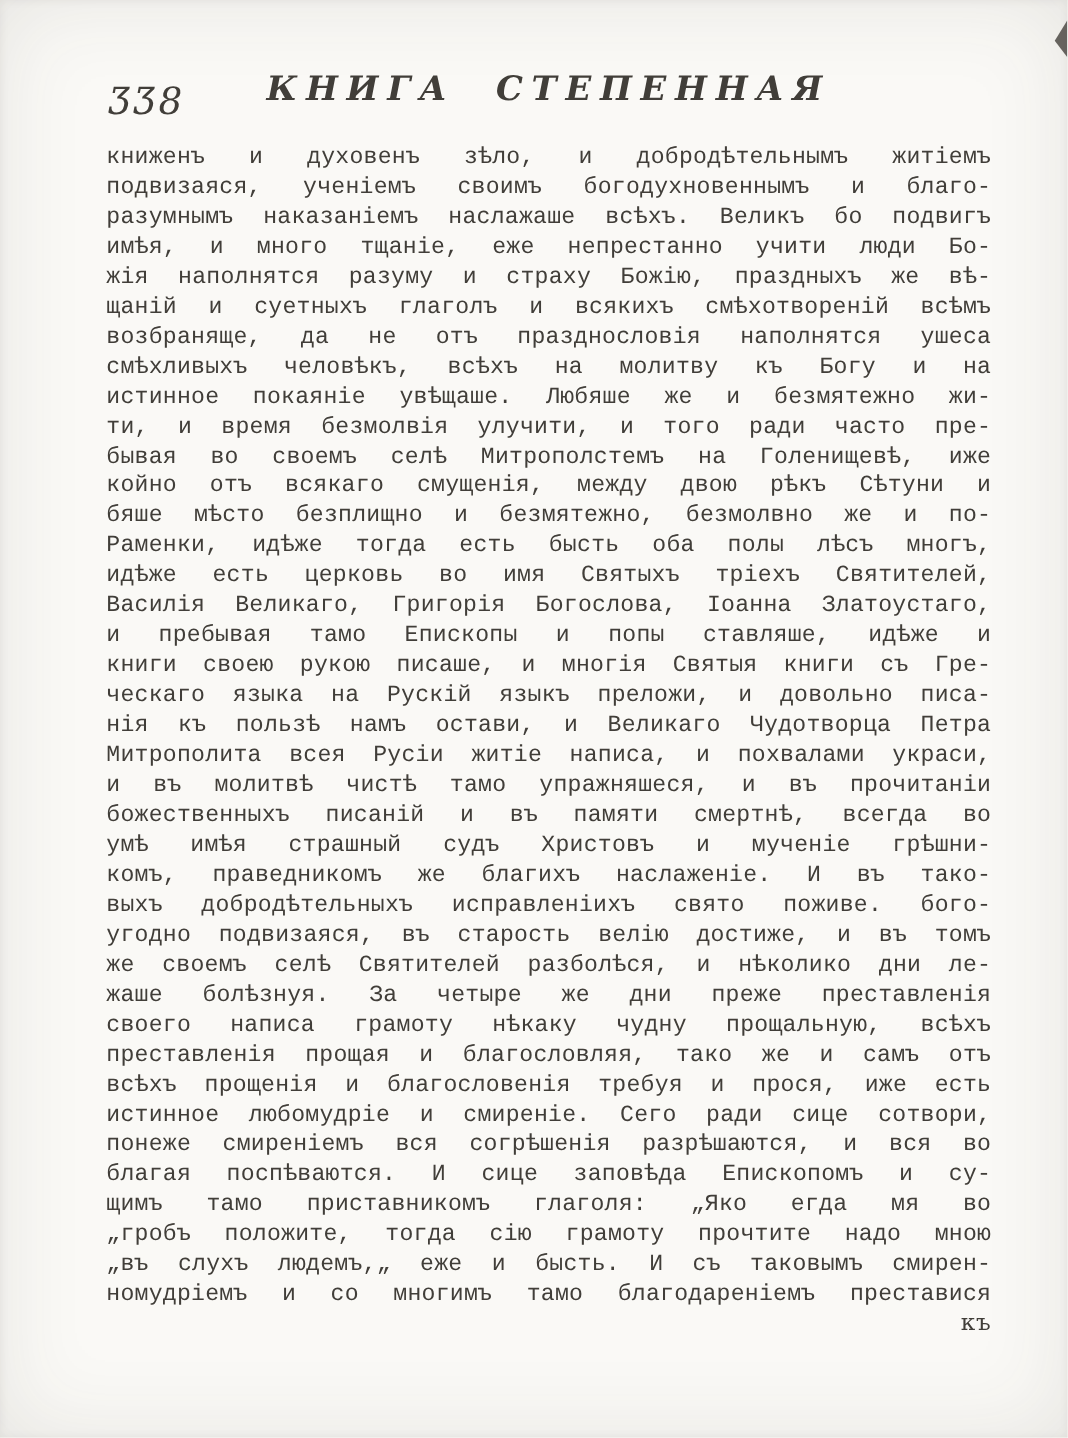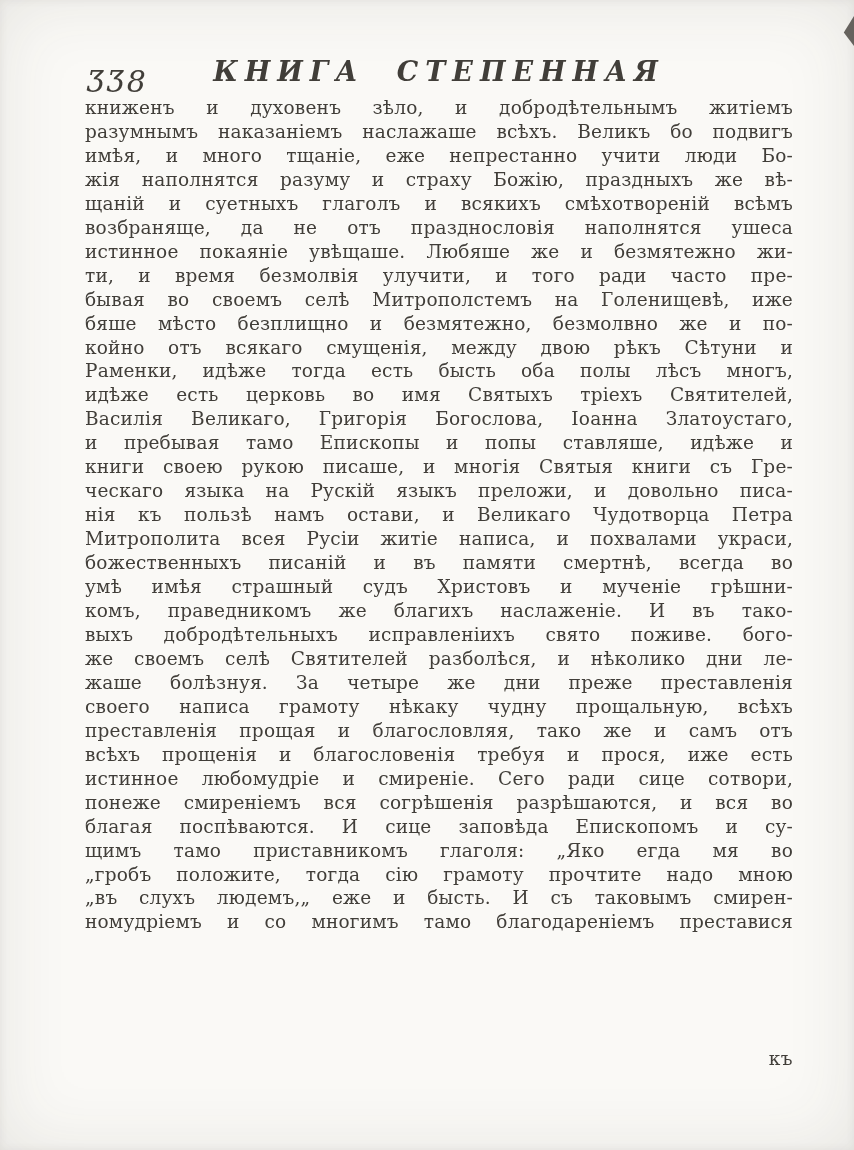--- a/index.html
+++ b/index.html
@@ -46,21 +46,21 @@
     font-style:italic;
     font-weight:bold;
     font-size:27px;
     letter-spacing:7px;
     word-spacing:16px;
     white-space:nowrap;
     color:var(--ink);
   }
   .text-block{
     position:absolute;
-    top:96px;left:85px;width:708px;
+    top:114px;left:85px;width:708px;font-family:Liberation Mono, monospace;
   }
   .line{
     font-size:18.5px;
     line-height:23.95px;
     letter-spacing:0.2px;
     text-align:justify;
     text-align-last:justify;
     white-space:normal;
   }
   .catchword-row{
@@ -83,42 +83,46 @@
   <div class="corner-artifact"></div>
 
   <header class="page-header">
     <span class="page-number">ƷƷ8</span>
     <h1 class="book-title">КНИГА СТЕПЕННАЯ</h1>
   </header>
 
   <main class="text-block">
 
   <div class="line">книженъ и духовенъ зѣло, и добродѣтельнымъ житіемъ</div>
+      <div class="line">подвизаяся, ученіемъ своимъ богодухновеннымъ и благо-</div>
       <div class="line">разумнымъ наказаніемъ наслажаше всѣхъ. Великъ бо подвигъ</div>
       <div class="line">имѣя, и много тщаніе, еже непрестанно учити люди Бо-</div>
       <div class="line">жія наполнятся разуму и страху Божію, праздныхъ же вѣ-</div>
       <div class="line">щаній и суетныхъ глаголъ и всякихъ смѣхотвореній всѣмъ</div>
       <div class="line">возбраняще, да не отъ празднословія наполнятся ушеса</div>
+      <div class="line">смѣхливыхъ человѣкъ, всѣхъ на молитву къ Богу и на</div>
       <div class="line">истинное покаяніе увѣщаше. Любяше же и безмятежно жи-</div>
       <div class="line">ти, и время безмолвія улучити, и того ради часто пре-</div>
       <div class="line">бывая во своемъ селѣ Митрополстемъ на Голенищевѣ, иже</div>
+      <div class="line">койно отъ всякаго смущенія, между двою рѣкъ Сѣтуни и</div>
       <div class="line">бяше мѣсто безплищно и безмятежно, безмолвно же и по-</div>
-      <div class="line">койно отъ всякаго смущенія, между двою рѣкъ Сѣтуни и</div>
       <div class="line">Раменки, идѣже тогда есть бысть оба полы лѣсъ многъ,</div>
       <div class="line">идѣже есть церковь во имя Святыхъ тріехъ Святителей,</div>
       <div class="line">Василія Великаго, Григорія Богослова, Іоанна Златоустаго,</div>
       <div class="line">и пребывая тамо Епископы и попы ставляше, идѣже и</div>
       <div class="line">книги своею рукою писаше, и многія Святыя книги съ Гре-</div>
       <div class="line">ческаго языка на Рускій языкъ преложи, и довольно писа-</div>
       <div class="line">нія къ пользѣ намъ остави, и Великаго Чудотворца Петра</div>
       <div class="line">Митрополита всея Русіи житіе написа, и похвалами украси,</div>
+      <div class="line">и въ молитвѣ чистѣ тамо упражняшеся, и въ прочитаніи</div>
       <div class="line">божественныхъ писаній и въ памяти смертнѣ, всегда во</div>
       <div class="line">умѣ имѣя страшный судъ Христовъ и мученіе грѣшни-</div>
       <div class="line">комъ, праведникомъ же благихъ наслаженіе. И въ тако-</div>
       <div class="line">выхъ добродѣтельныхъ исправленіихъ свято поживе. бого-</div>
+      <div class="line">угодно подвизаяся, въ старость велію достиже, и въ томъ</div>
       <div class="line">же своемъ селѣ Святителей разболѣся, и нѣколико дни ле-</div>
       <div class="line">жаше болѣзнуя. За четыре же дни преже преставленія</div>
       <div class="line">своего написа грамоту нѣкаку чудну прощальную, всѣхъ</div>
       <div class="line">преставленія прощая и благословляя, тако же и самъ отъ</div>
       <div class="line">всѣхъ прощенія и благословенія требуя и прося, иже есть</div>
       <div class="line">истинное любомудріе и смиреніе. Сего ради сице сотвори,</div>
       <div class="line">понеже смиреніемъ вся согрѣшенія разрѣшаются, и вся во</div>
       <div class="line">благая поспѣваются. И сице заповѣда Епископомъ и су-</div>
       <div class="line">щимъ тамо приставникомъ глаголя: „Яко егда мя во</div>
       <div class="line">„гробъ положите, тогда сію грамоту прочтите надо мною</div>

